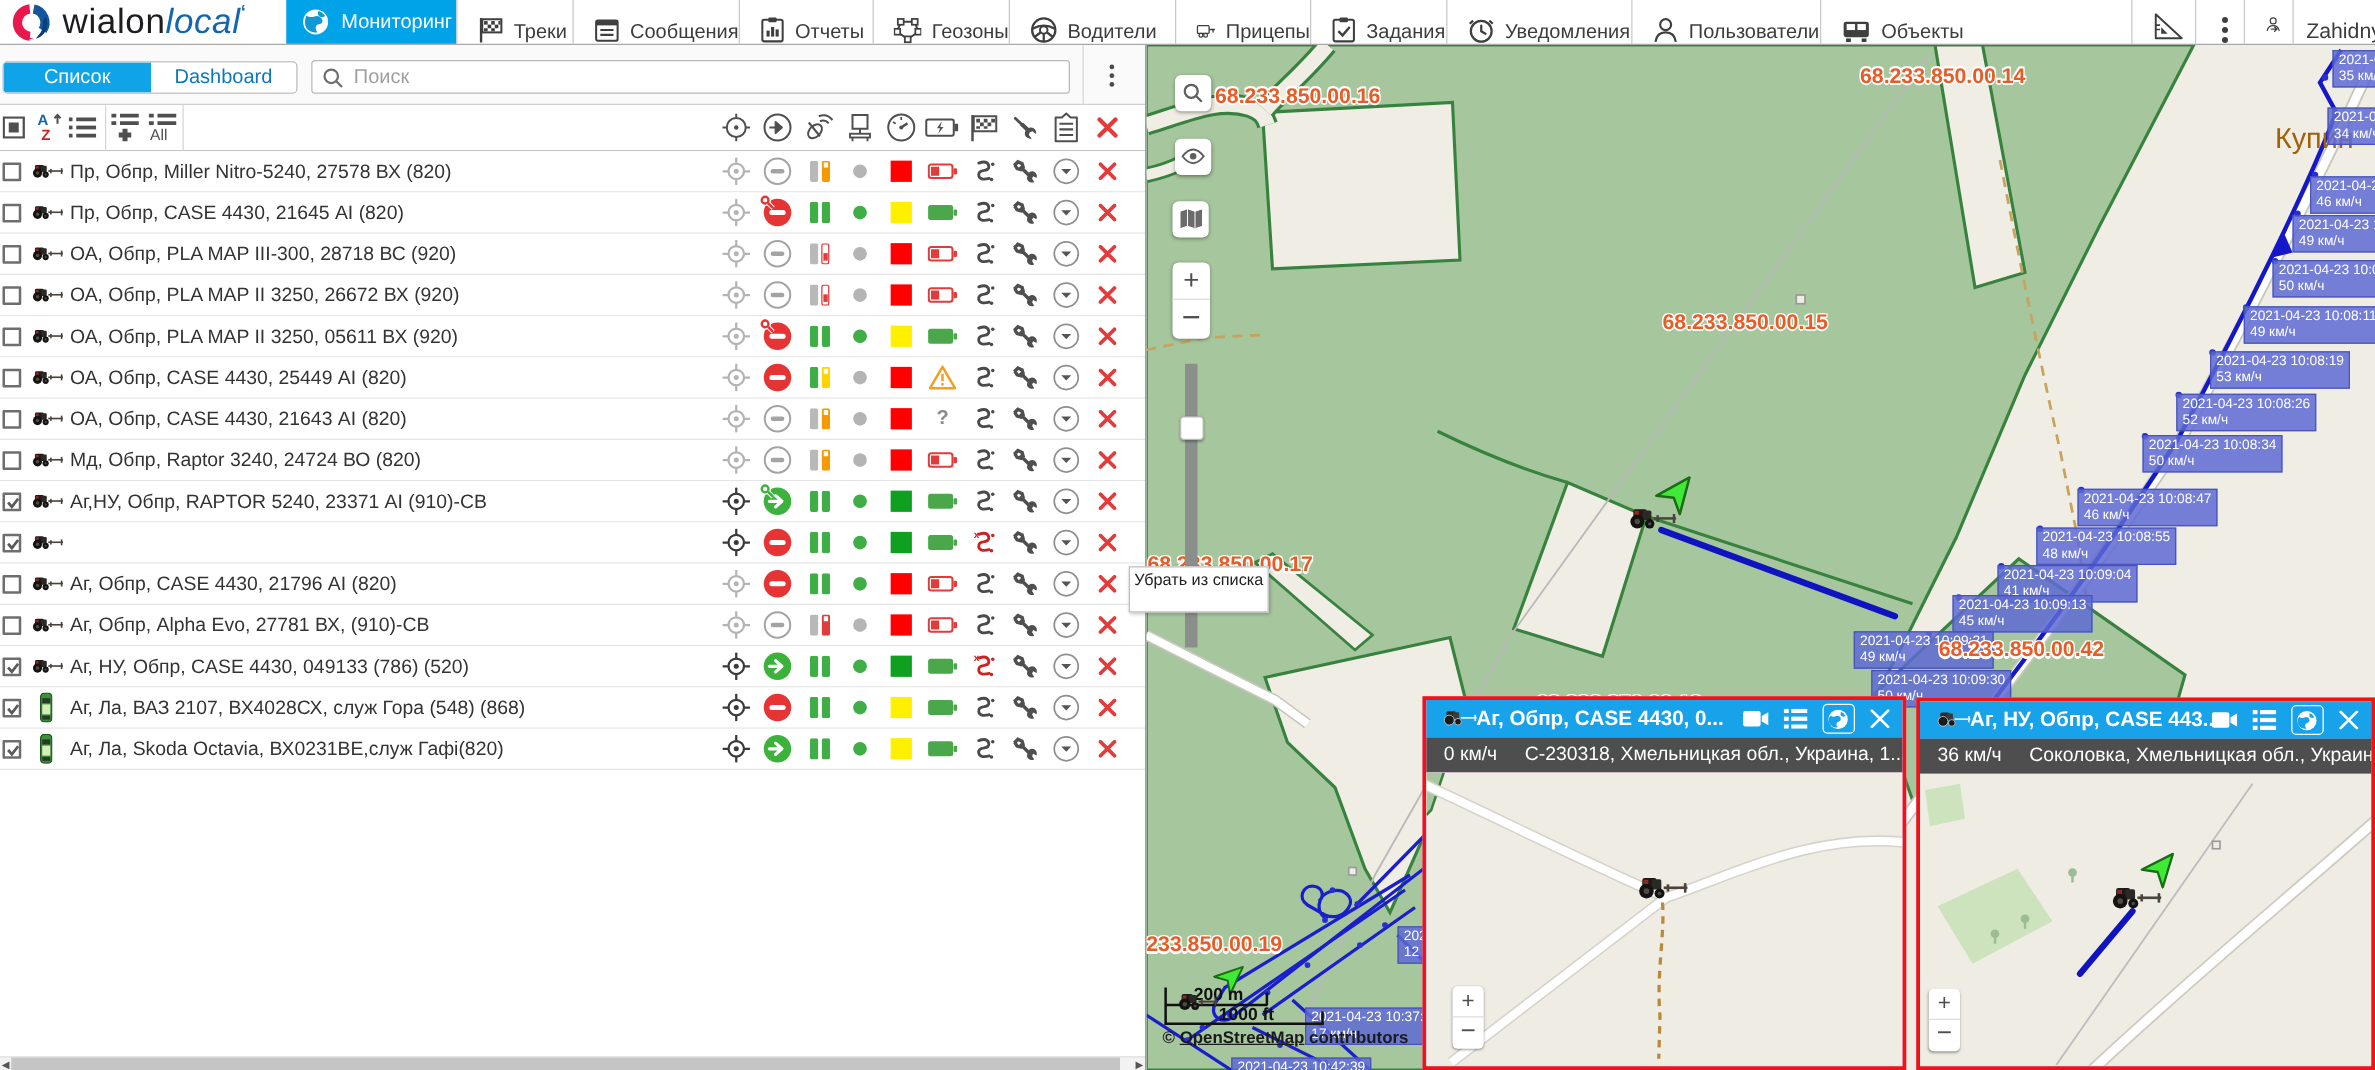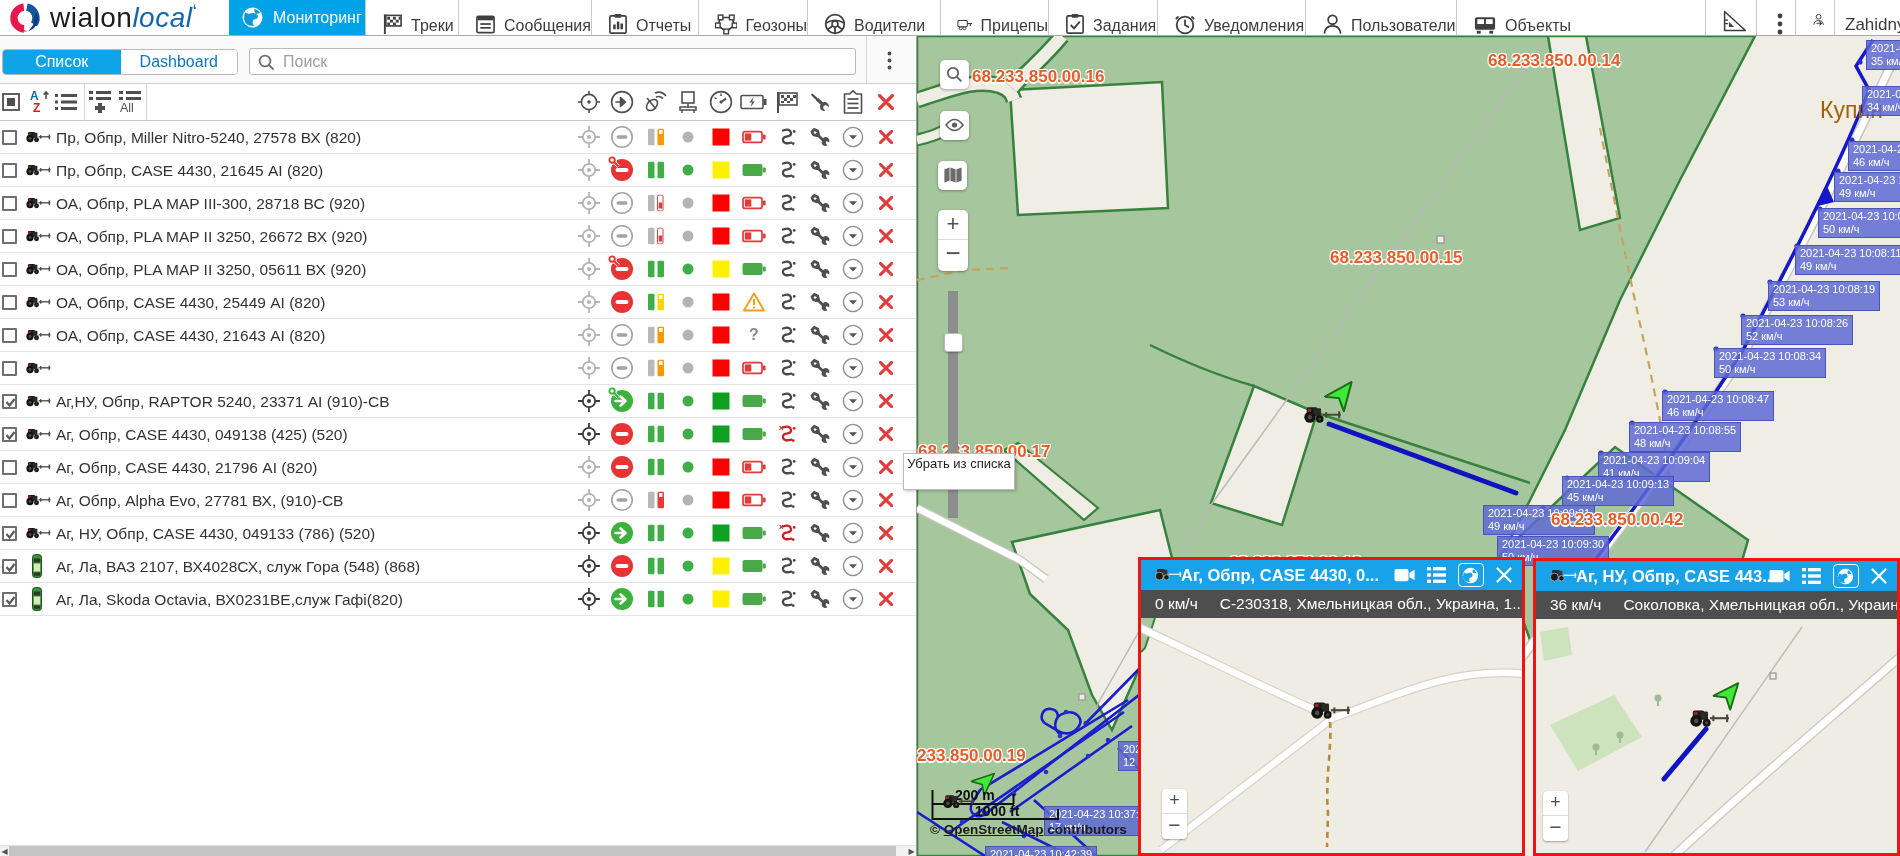--- a/index.html
+++ b/index.html
@@ -631,20 +631,21 @@
         </svg>
         <svg class="ri" style="left:886px" width="15" height="15" viewBox="0 0 16 16">
           <use href="#xx"></use>
         </svg>
       </div>
       <div class="row">
         <span class="cb"></span>
         <svg class="ri" style="left:38px" width="26" height="12" viewBox="0 0 44 20">
           <use href="#trac"></use>
         </svg>
+        <span class="nm">Мд, Обпр, Raptor 3240, 24724 ВО (820)</span>
         <svg class="ri" style="left:589px;color:#b4b4b4" width="22" height="22" viewBox="0 0 22 22">
           <use href="#loc"></use>
         </svg>
         <svg class="ri" style="left:622px" width="24" height="24" viewBox="0 0 24 24">
           <use href="#c-dash"></use>
         </svg>
         <svg class="ri" style="left:656px" width="17" height="17" viewBox="0 0 17 17">
           <rect x="0.5" y="0" width="6.5" height="17" rx="1.5" fill="#b9b9b9"></rect>
           <rect x="10" y="0" width="6.5" height="17" rx="1.5" fill="#f59a00"></rect>
           <rect x="11.5" y="1.5" width="3.5" height="4" fill="#fff"></rect>
@@ -710,21 +711,20 @@
       </div>
       <div class="row">
         <span class="cb">
           <svg width="15" height="15" viewBox="0 0 15 15">
             <path d="M3.5 7 L6.5 10.5 L11.5 4" fill="none" stroke="#5a5a5a" stroke-width="2.2"></path>
           </svg>
         </span>
         <svg class="ri" style="left:38px" width="26" height="12" viewBox="0 0 44 20">
           <use href="#trac"></use>
         </svg>
-        <span class="nm">Аг, Обпр, CASE 4430, 049138 (425) (520)</span>
         <svg class="ri" style="left:589px;color:#3a3a3a" width="22" height="22" viewBox="0 0 22 22">
           <use href="#loc"></use>
         </svg>
         <svg class="ri" style="left:622px" width="24" height="24" viewBox="0 0 24 24">
           <use href="#c-stop"></use>
         </svg>
         <svg class="ri" style="left:656px" width="17" height="17" viewBox="0 0 17 17">
           <rect x="0.5" y="0" width="6.5" height="17" rx="1.5" fill="#3fae46"></rect>
           <rect x="10" y="0" width="6.5" height="17" rx="1.5" fill="#3fae46"></rect>
         </svg>

